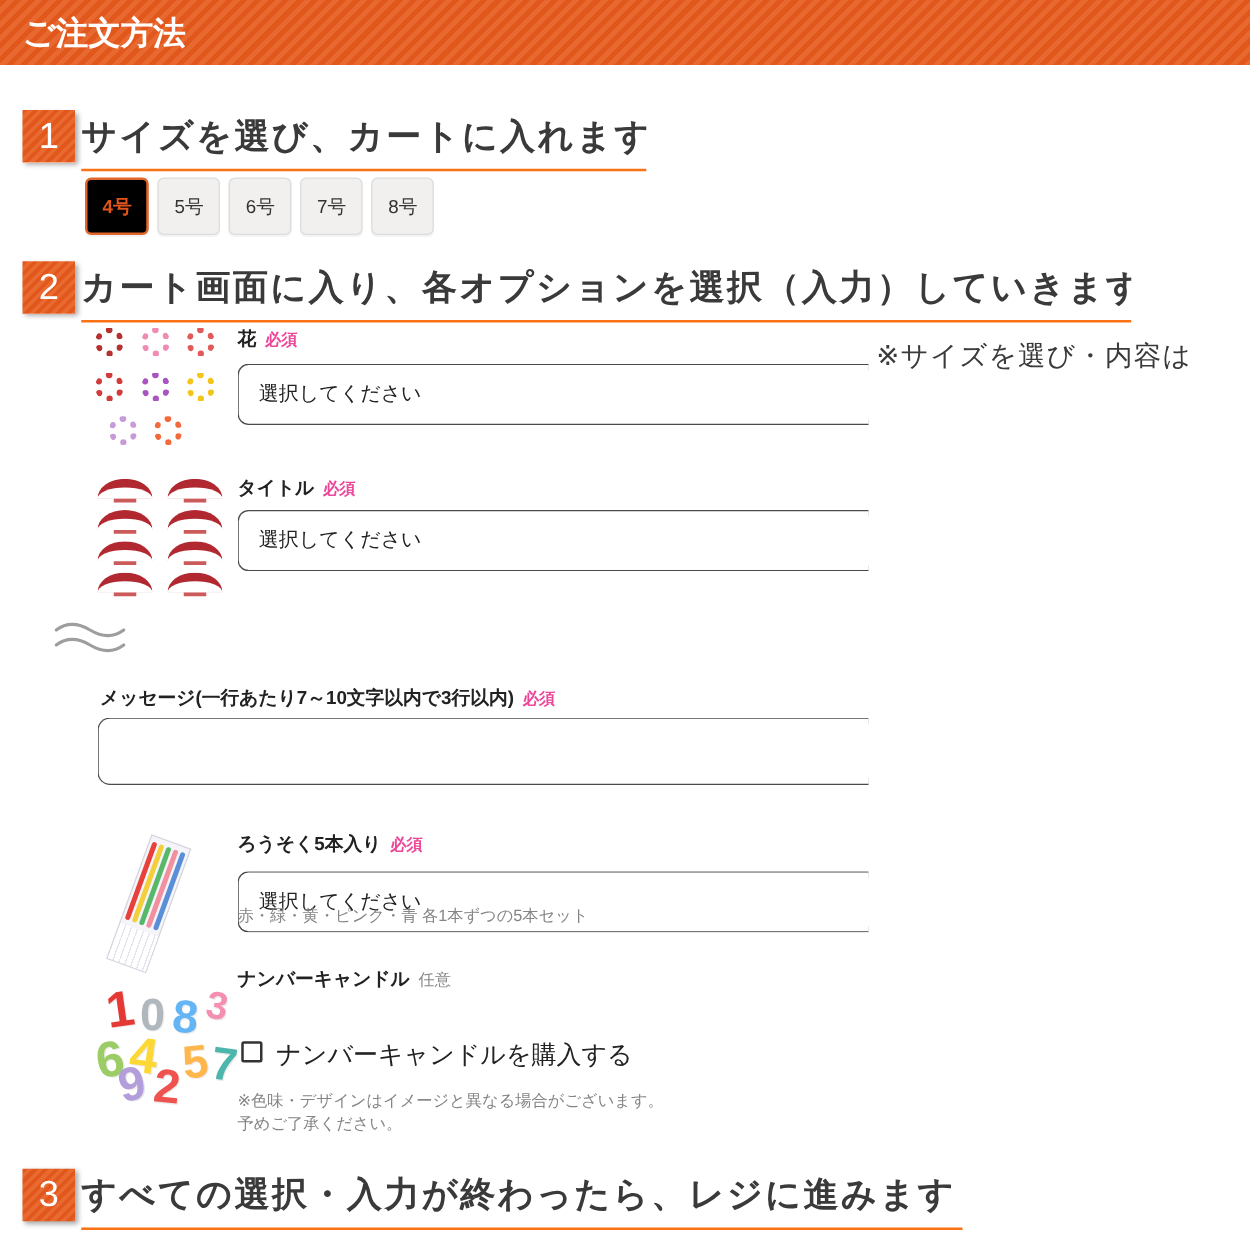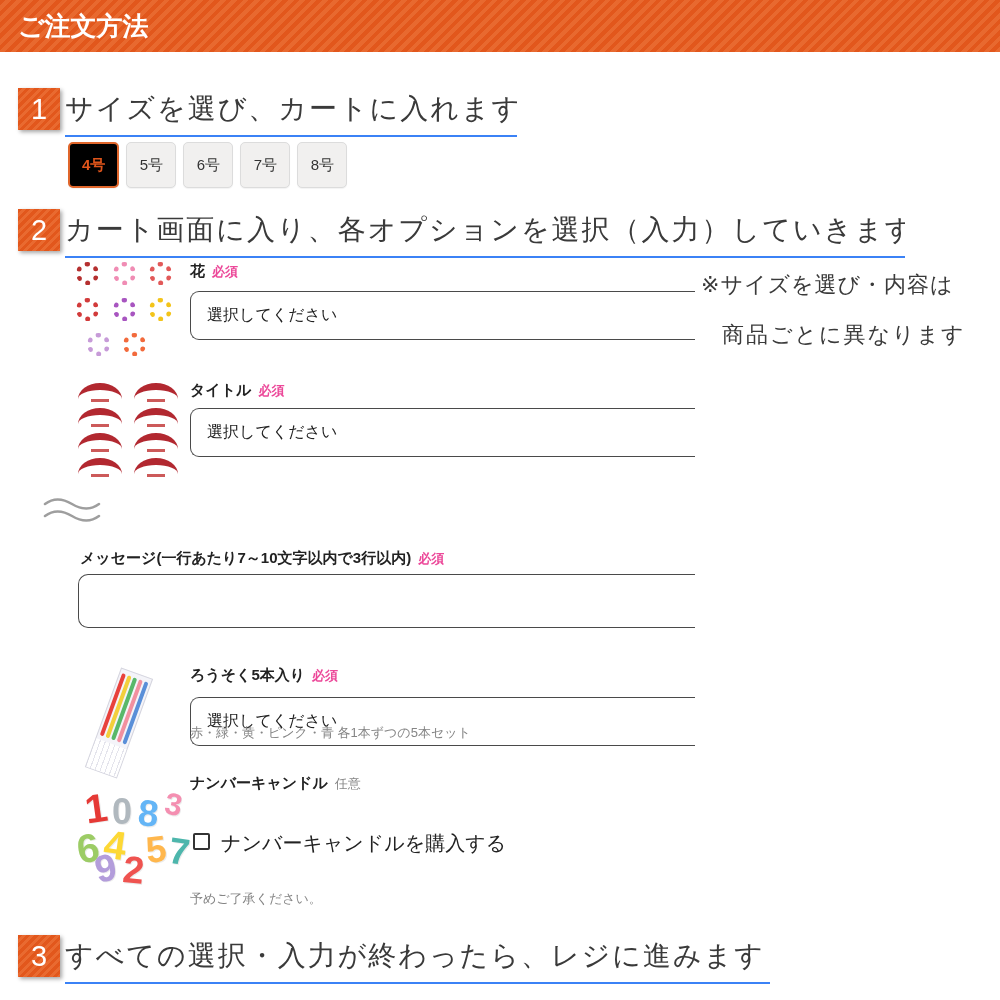--- a/index.html
+++ b/index.html
@@ -16,22 +16,22 @@
 
   
   .badge {
     position:absolute; left:18px; width:42px; height:42px;
     background:repeating-linear-gradient(135deg,#e2571c 0 3px,#e96a30 3px 6px);
     color:#fff; font-size:29px; display:flex; align-items:center; justify-content:center;
     box-shadow:2px 2px 4px rgba(0,0,0,.35);
   }
   .badge1 { top:88px; } .badge2 { top:209px; } .badge3 { top:935px; }
   .step-heading {
-    position:absolute; left:65px; font-size:28px; font-weight:normal; color:#3a3a3a;
-    letter-spacing:2px; border-bottom:2px solid #3b82f6; padding-bottom:7px; white-space:nowrap; overflow:hidden;
+    position:absolute; left:65px; font-size:28px; font-weight:bold; color:#3a3a3a;
+    letter-spacing:2px; border-bottom:2px solid #f97316; padding-bottom:7px; white-space:nowrap; overflow:hidden;
   }
   .h1 { top:90px;  width:452px; }
   .h2 { top:211px; width:840px; }
   .h3 { top:937px; width:705px; }
 
   
   .sizes { position:absolute; top:142px; left:68px; display:flex; gap:7px; }
   .size-btn {
     height:46px; min-width:50px; padding:0 12px; display:flex; align-items:center; justify-content:center;
     font-size:15px; border-radius:5px; background:#f1f0ef; border:1px solid #dcdcdc; color:#333; cursor:pointer;
@@ -152,21 +152,20 @@
     <div class="wreath" style="border-color: rgb(242, 106, 60);"></div>
   </div>
   <div class="opt-label lbl-flower">
     <span>花</span><span class="req">必須</span>
   </div>
   <div class="select-box sel-flower">
     <span>選択してください</span>
   </div>
 
   <div class="side-note l1">※サイズを選び・内容は</div>
-  <div class="side-note l2">商品ごとに異なります</div>
 
   <div class="arcs">
     <div class="arc"></div>
     <div class="arc"></div>
     <div class="arc"></div>
     <div class="arc"></div>
     <div class="arc"></div>
     <div class="arc"></div>
     <div class="arc"></div>
     <div class="arc"></div>
@@ -213,18 +212,19 @@
     <span class="num" style="color: rgb(255, 183, 77);">5</span>
     <span class="num" style="color: rgb(77, 182, 172);">7</span>
     <span class="num" style="color: rgb(179, 157, 219);">9</span>
     <span class="num" style="color: rgb(239, 83, 80);">2</span>
   </div>
   <div class="opt-label lbl-number">
     <span>ナンバーキャンドル</span><span class="opt">任意</span>
   </div>
   <div class="checkbox"></div>
   <div class="checkbox-label">ナンバーキャンドルを購入する</div>
+  <div class="helper note1">※色味・デザインはイメージと異なる場合がございます。</div>
   <div class="helper note2">予めご了承ください。</div>
 
   <div class="badge badge3">3</div>
   <h2 class="step-heading h3">すべての選択・入力が終わったら、レジに進みます</h2>
 
 </div>
 
 </body></html>

